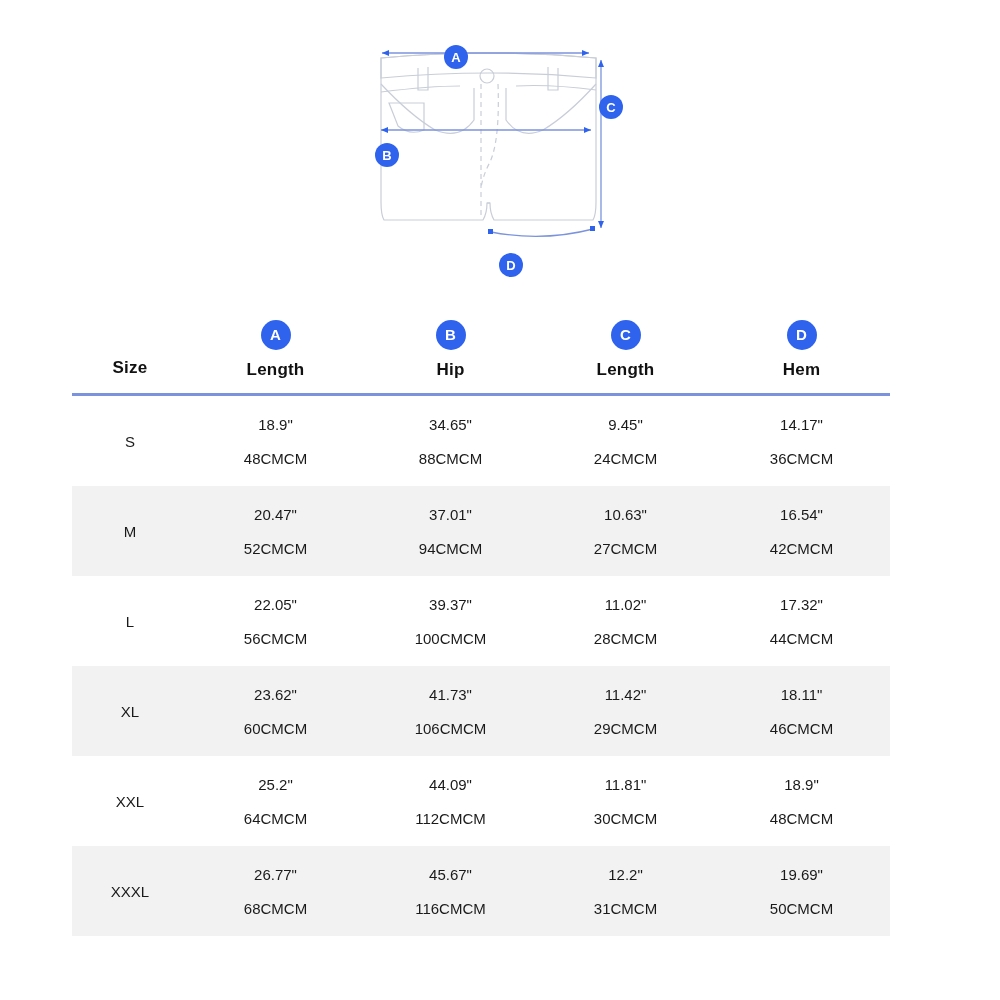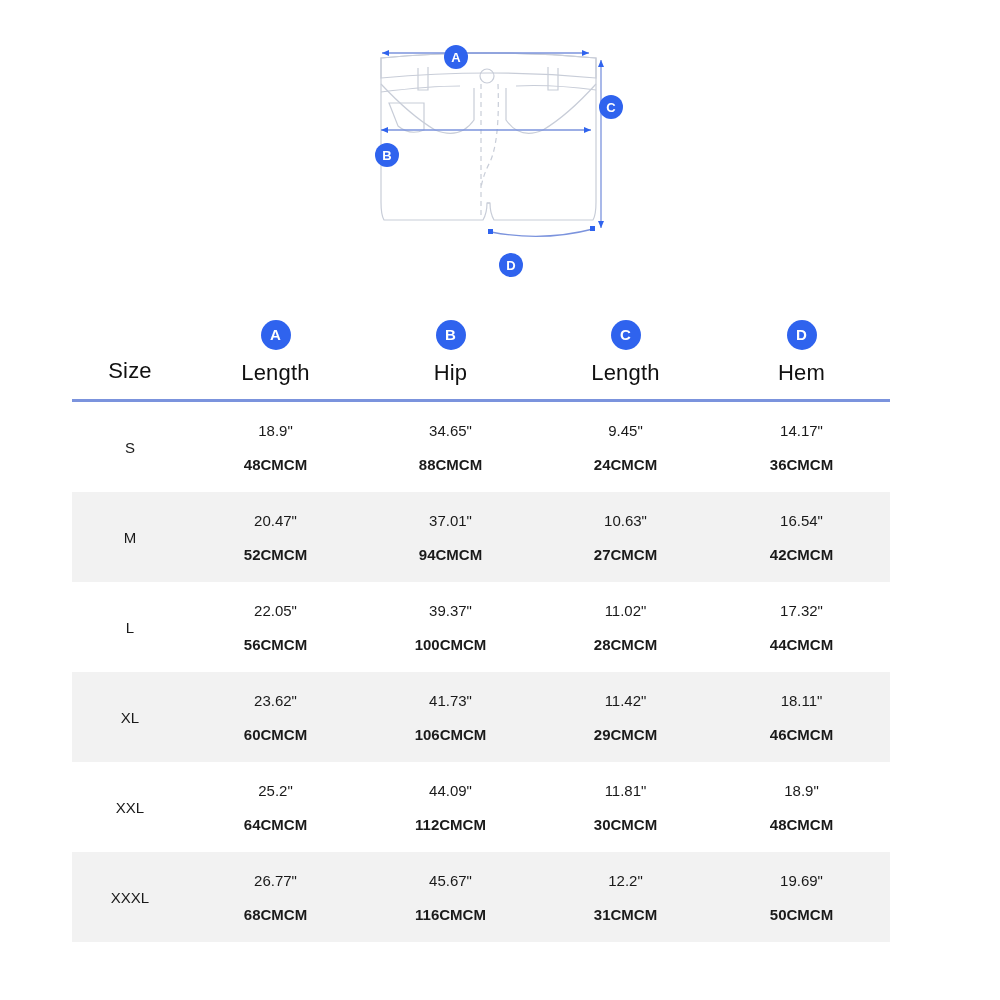--- a/index.html
+++ b/index.html
@@ -76,22 +76,22 @@
     background: #2f63ee;
     color: #ffffff;
     font-size: 15px;
     font-weight: bold;
     text-align: center;
     margin: 0 auto 10px auto;
   }
 
   .head-label {
     display: block;
-    font-size: 22px;
-    font-weight: normal;
+    font-size: 17px;
+    font-weight: bold;
     letter-spacing: .2px;
   }
 
   tr.divider-row td {
     padding: 0;
     height: 4px;
   }
   .divider-line {
     height: 3px;
     background: #7b93dd;
@@ -113,21 +113,20 @@
     color: #1a1a1a;
   }
   .val-in {
     display: block;
     line-height: 1;
     padding-bottom: 19px;
   }
   .val-cm {
     display: block;
     line-height: 1;
-    font-weight: bold;
   }
 </style>
 </head>
 <body>
 
 <div id="page">
 
   <div id="diagram-area">
     <svg id="diagram-svg" width="320" height="270" viewBox="0 0 320 270">
 

